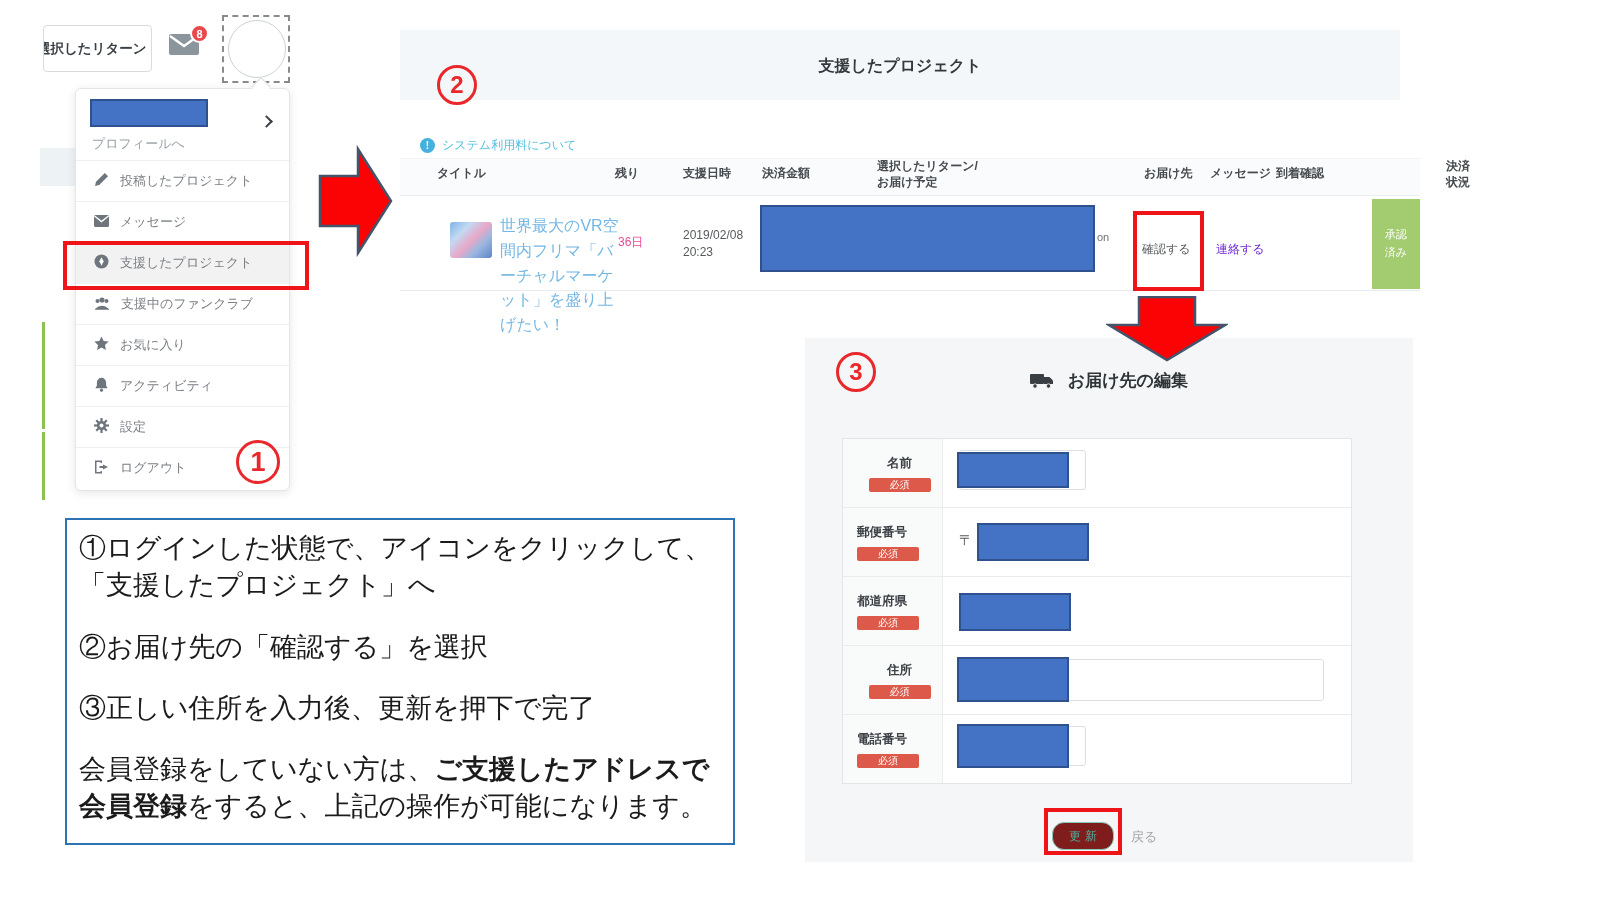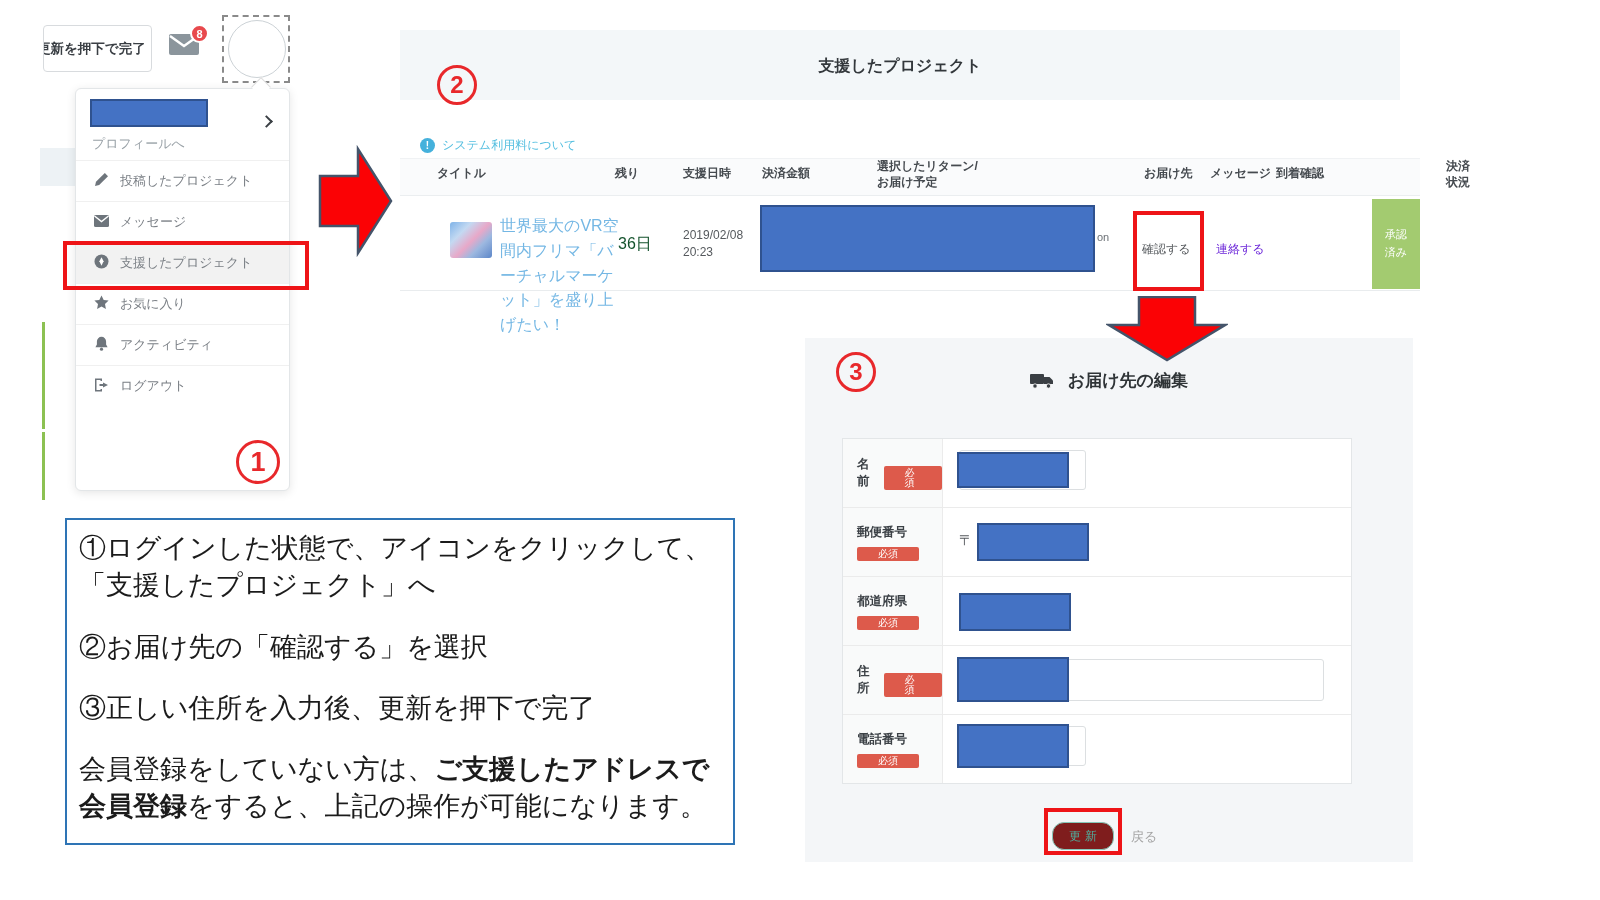--- a/index.html
+++ b/index.html
@@ -68,21 +68,21 @@
   .th { position:absolute; font-size:12px; font-weight:bold; color:#454a4f; white-space:pre-line; line-height:1.3; }
   .th1 { left:437px; top:166px; } .th2 { left:615px; top:166px; } .th3 { left:683px; top:166px; }
   .th4 { left:762px; top:166px; } .th5 { left:877px; top:159px; } .th6 { left:1144px; top:166px; }
   .th7 { left:1210px; top:166px; } .th8 { left:1276px; top:166px; } .th9 { left:1446px; top:159px; }
   .row-bottom { position:absolute; left:400px; top:290px; width:1020px; height:1px; background:#e9ecee; }
   .thumb { position:absolute; left:450px; top:222px; width:42px; height:36px; border-radius:3px;
            background:linear-gradient(135deg,#7fb3e8 0%,#c3d9f2 28%,#e8a8c8 52%,#9db8e0 70%,#5c86c8 100%);
            cursor:pointer; }
   .row-title { position:absolute; left:500px; top:214px; width:124px; font-size:16px; line-height:1.55;
                color:#74b7e4; cursor:pointer; }
-  .row-remaining { position:absolute; left:618px; top:234px; font-size:16px; color:#14532d; }
+  .row-remaining { position:absolute; left:618px; top:234px; font-size:12px; color:#ec4899; }
   .row-date { position:absolute; left:683px; top:227px; font-size:12px; color:#55595d; white-space:pre-line; line-height:1.4; }
   .row-redact { position:absolute; left:760px; top:205px; width:335px; height:67px; z-index:3; }
   .row-partial { position:absolute; left:1097px; top:231px; font-size:11px; color:#6b7075; }
   .row-confirm { position:absolute; left:1142px; top:241px; font-size:12px; color:#55595d; cursor:pointer; }
   .ann-box-confirm { left:1133px; top:211px; width:71px; height:80px; }
   .row-contact { position:absolute; left:1216px; top:241px; font-size:12px; color:#6d28d9; cursor:pointer; }
   .status-cell { position:absolute; left:1372px; top:199px; width:48px; height:90px; background:#A3CB70;
                  color:#fff; font-size:11px; white-space:pre-line; line-height:1.6; text-align:center;
                  padding-top:27px; }
 
@@ -91,21 +91,21 @@
   .edit-title { position:absolute; left:805px; top:369px; width:608px; text-align:center; font-size:17px;
                 font-weight:bold; color:#2f3437; }
   .edit-title svg { vertical-align:-3px; margin-right:9px; }
   .form-card { position:absolute; left:842px; top:438px; width:510px; height:346px; background:#fff;
                border:1px solid #e3e6e8; display:flex; flex-direction:column; }
   .f-row { flex:1; display:flex; border-top:1px solid #ebebeb; }
   .f-row:first-child { border-top:none; }
   .f-label { width:100px; background:#f9fafa; border-right:1px solid #ebebeb; padding:0 0 0 14px;
              display:flex; flex-direction:column; justify-content:center; font-size:12.5px; font-weight:bold;
              color:#3c4146; }
-  .f-label .inline { display:flex; align-items:flex-end; gap:6px; }
+  .f-label .inline { display:flex; align-items:center; gap:6px;flex-direction:column; }
   .req { background:#dd5a4b; color:#fff; font-size:10px; font-weight:normal; padding:2px 21px;
          border-radius:2px; line-height:1; }
   .req.stack { align-self:flex-start; margin-top:6px; }
   .f-content { flex:1; position:relative; background:#fff; }
   .f-input { position:absolute; background:#fff; border:1px solid #dcdfe1; border-radius:3px; }
   .in-name { left:16px; top:11px; width:127px; height:40px; }
   .in-addr { left:16px; top:13px; width:365px; height:42px; }
   .in-phone { left:16px; top:11px; width:127px; height:40px; }
   .rd-name { position:absolute; left:14px; top:13px; width:112px; height:36px; z-index:2; }
   .postal-mark { position:absolute; left:16px; top:24px; font-size:14px; color:#55595d; }
@@ -126,21 +126,21 @@
   .instr p { margin:0; }
   .instr p + p { margin-top:24px; }
   .instr .b { font-weight:bold; }
 </style>
 </head>
 <body>
 
 <div class="canvas">
 
   <div class="tl-btn">
-    <span>更新を押下で完了</span>
+    <span>選択したリターン</span>
   </div>
   <div class="mail-wrap">
     <span>
       <svg width="32" height="25" viewBox="0 0 32 25">
           <rect x="1" y="2" width="30" height="21" rx="2" fill="#8b959c"></rect>
           <path d="M2 4 L16 14 L30 4" stroke="#fff" stroke-width="2.4" fill="none"></path>
         </svg>
     </span>
     <span class="mail-badge">8</span>
   </div>
@@ -173,31 +173,53 @@
       <span>メッセージ</span>
     </div>
     <div class="dd-item active">
       <span><svg width="15" height="15" viewBox="0 0 15 15">
             <circle cx="7.5" cy="7.5" r="7" fill="#6e757c"></circle>
             <polygon points="7.5,3.2 9.6,7.2 7.5,11.8 5.4,7.2" fill="#fff"></polygon>
           </svg></span>
       <span>支援したプロジェクト</span>
     </div>
     <div class="dd-item">
+      <span><svg width="16" height="14" viewBox="0 0 16 14">
+            <circle cx="3.5" cy="5" r="2" fill="#6e757c"></circle>
+            <circle cx="12.5" cy="5" r="2" fill="#6e757c"></circle>
+            <circle cx="8" cy="4" r="2.6" fill="#6e757c"></circle>
+            <path d="M1 13 Q8 6.5 15 13 L15 13.8 L1 13.8 Z" fill="#6e757c"></path>
+          </svg></span>
+      <span>支援中のファンクラブ</span>
+    </div>
+    <div class="dd-item">
       <span><svg width="15" height="15" viewBox="0 0 15 15">
             <polygon points="7.5,0.5 9.7,5 14.6,5.6 11,9 11.9,13.9 7.5,11.5 3.1,13.9 4,9 0.4,5.6 5.3,5" fill="#6e757c"></polygon>
           </svg></span>
       <span>お気に入り</span>
     </div>
     <div class="dd-item">
       <span><svg width="15" height="15" viewBox="0 0 15 15">
             <path d="M7.5 0.8 A4.6 4.6 0 0 1 12.1 5.4 L12.1 8.6 L13.6 11.2 L1.4 11.2 L2.9 8.6 L2.9 5.4 A4.6 4.6 0 0 1 7.5 0.8 Z" fill="#6e757c"></path>
             <circle cx="7.5" cy="13.2" r="1.6" fill="#6e757c"></circle>
           </svg></span>
       <span>アクティビティ</span>
+    </div>
+    <div class="dd-item">
+      <span><svg width="15" height="15" viewBox="0 0 15 15">
+            <g fill="#6e757c">
+              <rect x="6.4" y="0" width="2.2" height="15"></rect>
+              <rect x="6.4" y="0" width="2.2" height="15" transform="rotate(45 7.5 7.5)"></rect>
+              <rect x="6.4" y="0" width="2.2" height="15" transform="rotate(90 7.5 7.5)"></rect>
+              <rect x="6.4" y="0" width="2.2" height="15" transform="rotate(135 7.5 7.5)"></rect>
+            </g>
+            <circle cx="7.5" cy="7.5" r="4.6" fill="#6e757c"></circle>
+            <circle cx="7.5" cy="7.5" r="2" fill="#fff"></circle>
+          </svg></span>
+      <span>設定</span>
     </div>
     <div class="dd-item">
       <span><svg width="15" height="14" viewBox="0 0 15 14">
             <path d="M1 0.5 H8 V3 H6.5 V2 H2.5 V12 H6.5 V11 H8 V13.5 H1 Z" fill="#6e757c"></path>
             <path d="M9 4.5 L14 7 L9 9.5 V8 H5.5 V6 H9 Z" fill="#6e757c"></path>
           </svg></span>
       <span>ログアウト</span>
     </div>
   </div>
 

